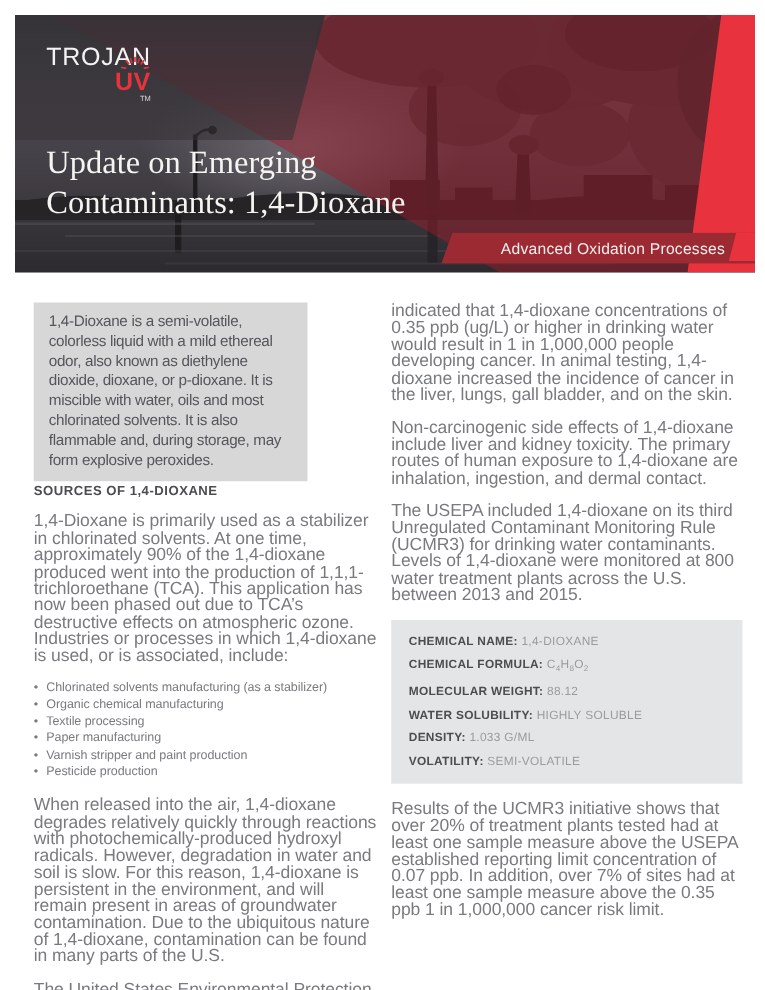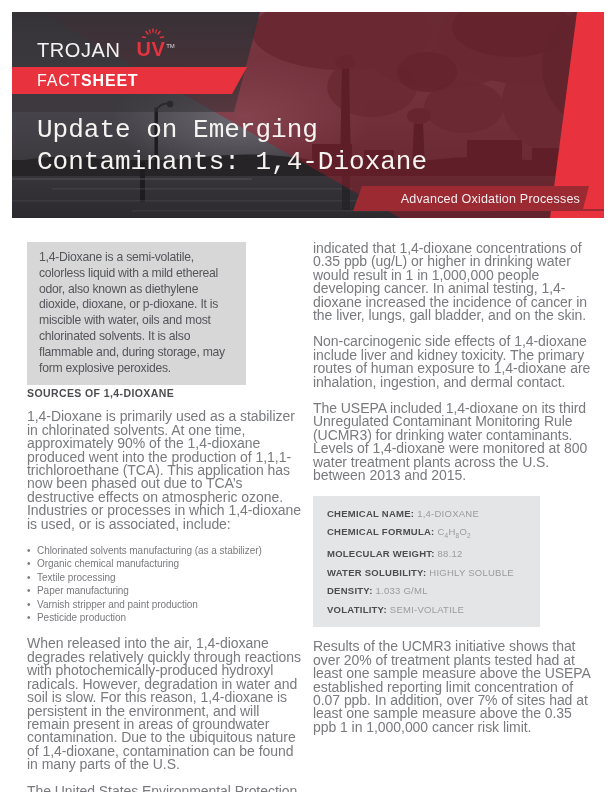--- a/index.html
+++ b/index.html
@@ -10,33 +10,33 @@
   .header{position:absolute;left:12px;top:12px;width:592px;height:206px;overflow:hidden;background:#403d42;}
   .photo{position:absolute;left:0;top:0;width:592px;height:206px;}
   .red-tint{position:absolute;left:0;top:0;width:592px;height:206px;
             background:rgba(158,28,42,0.48);
             clip-path:polygon(28px 0,592px 0,592px 206px,388px 206px);}
   .red-wedge{position:absolute;left:0;top:0;width:592px;height:206px;background:#e8333e;
              clip-path:polygon(565px 0,592px 0,592px 206px,538px 206px);}
   .logo-shade{position:absolute;left:0;top:0;width:260px;height:100px;
               background:linear-gradient(180deg,rgba(52,49,54,0.95),rgba(52,49,54,0.55));
               clip-path:polygon(0 0,248px 0,222px 100%,0 100%);}
-  .logo{position:absolute;left:25px;top:24px;height:24px;display:flex;align-items:flex-end;}
+  .logo{position:absolute;left:25px;top:24px;height:24px;display:flex;align-items:flex-end;flex-direction:column;}
   .logo .trojan{color:#f4f3f4;font-size:20px;font-weight:500;letter-spacing:0.6px;line-height:20px;}
   .logo .uv-wrap{position:relative;margin-left:16px;}
   .logo .uv{color:#e8333e;font-size:20px;font-weight:800;letter-spacing:0.4px;line-height:20px;}
   .logo .rays{position:absolute;left:4px;top:-11px;}
   .logo .tm{color:#d8d6d8;font-size:6px;line-height:6px;margin-left:1px;margin-bottom:11px;}
   .factsheet-band{position:absolute;left:0;top:55px;width:248px;height:27px;background:#e8333e;
                   clip-path:polygon(0 0,235px 0,220px 100%,0 100%);
                   display:flex;align-items:center;padding-left:25px;box-sizing:border-box;}
   .factsheet-band .fact{color:#ffffff;font-size:16px;font-weight:400;letter-spacing:0.8px;}
   .factsheet-band .sheet{color:#ffffff;font-size:16px;font-weight:800;letter-spacing:0.8px;}
   .hero-title{position:absolute;left:25px;top:102px;color:#f6f4f1;
-              font-family:Liberation Mono, monospace;font-size:26px;line-height:32px;font-weight:400;}
+              font-family:Liberation Serif, serif;font-size:26px;line-height:32px;font-weight:400;}
   .tagline-band{position:absolute;left:341px;top:174px;width:251px;height:25px;background:#9b2a33;
                 clip-path:polygon(9px 0,100% 0,100% 100%,0 100%);
                 display:flex;align-items:center;justify-content:flex-end;
                 padding-right:24px;box-sizing:border-box;}
   .tagline-band .band-wedge{position:absolute;right:0;top:0;width:21px;height:23px;background:#e8333e;
                 clip-path:polygon(6px 0,100% 0,100% 100%,0 100%);}
   .tagline-band .tagline{color:#f5eef0;font-size:12.5px;letter-spacing:0.2px;position:relative;z-index:2;}
 
   
   .col{position:absolute;top:242px;}
@@ -46,21 +46,21 @@
   .section-heading{font-size:10.5px;font-weight:700;color:#4c4d50;letter-spacing:0.4px;margin:19px 0 11px 0;}
   .section-heading.first{margin-top:2px;}
 
   .intro-box{background:#d7d7d8;padding:8px 13px 9px 12px;box-sizing:border-box;width:219px;}
   .intro-box p{margin:0;font-size:12.2px;line-height:15.8px;letter-spacing:-0.25px;color:#55565a;}
 
   .bullets{margin:0 0 13px 0;}
   .bullet-row{display:flex;font-size:10px;line-height:13.4px;color:#797a7e;letter-spacing:-0.05px;}
   .bullet-dot{width:10px;flex:0 0 10px;color:#797a7e;}
 
-  .chem-box{background:#e4e5e6;width:227px;box-sizing:border-box;padding:9px 22px 8px 14px;margin:1px 0 13px 0;}
+  .chem-box{background:#e4e5e6;width:281px;box-sizing:border-box;padding:9px 22px 8px 14px;margin:1px 0 13px 0;}
   .chem-row{font-size:9.5px;line-height:18.5px;letter-spacing:0.25px;white-space:nowrap;}
   .chem-label{font-weight:700;color:#4c4d50;}
   .chem-value{color:#9a9b9e;}
   .chem-value sub{font-size:6.5px;}
 </style>
 </head>
 <body>
 
 <div class="page">
 
@@ -148,24 +148,20 @@
             <line x1="22.5" y1="9" x2="19.5" y2="9.5"></line>
             <line x1="8.5" y1="2" x2="9.5" y2="5" opacity="0.8"></line>
             <line x1="15.5" y1="2" x2="14.5" y2="5" opacity="0.8"></line>
           </g>
         </svg>
         <span class="uv">UV</span>
       </span>
       <span class="tm">TM</span>
     </div>
 
-    <div class="factsheet-band">
-      <span class="fact">FACT</span>
-        <span class="sheet">SHEET</span>
-    </div>
 
     <div class="hero-title">
       <div>Update on Emerging</div>
       <div>Contaminants: 1,4-Dioxane</div>
     </div>
 
     <div class="tagline-band">
       <div class="band-wedge"></div>
       <span class="tagline">Advanced Oxidation Processes</span>
     </div>

